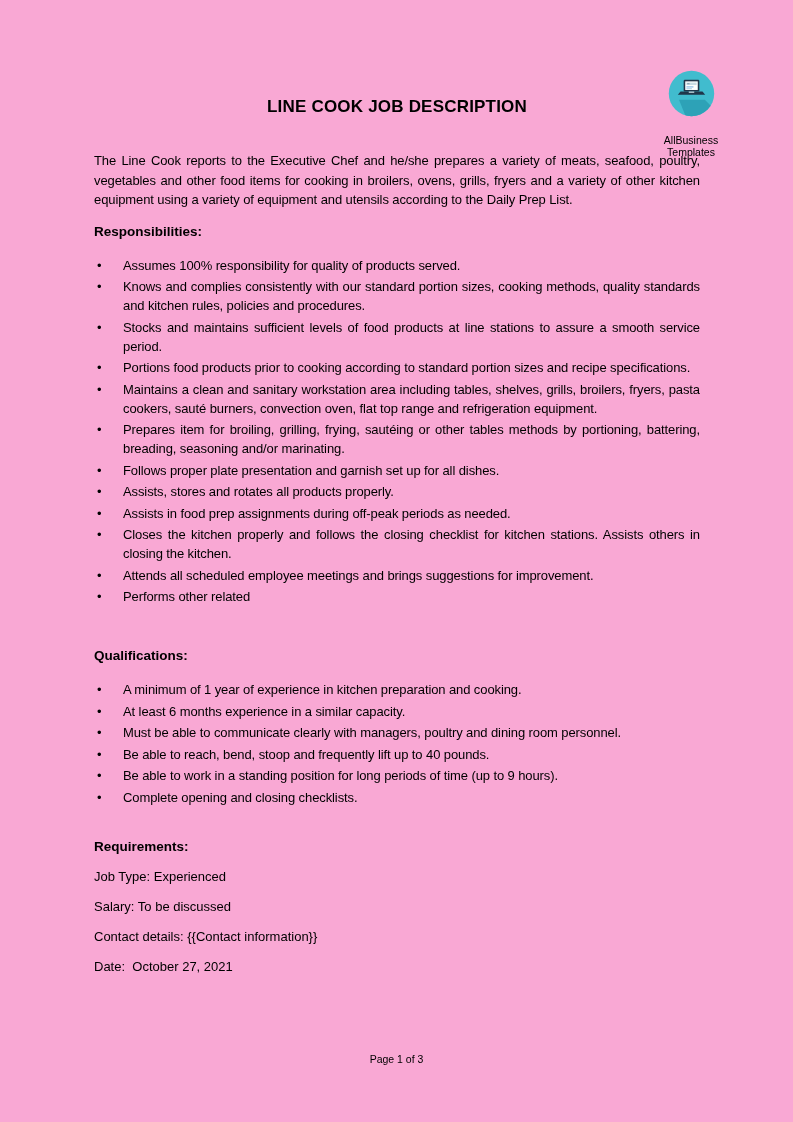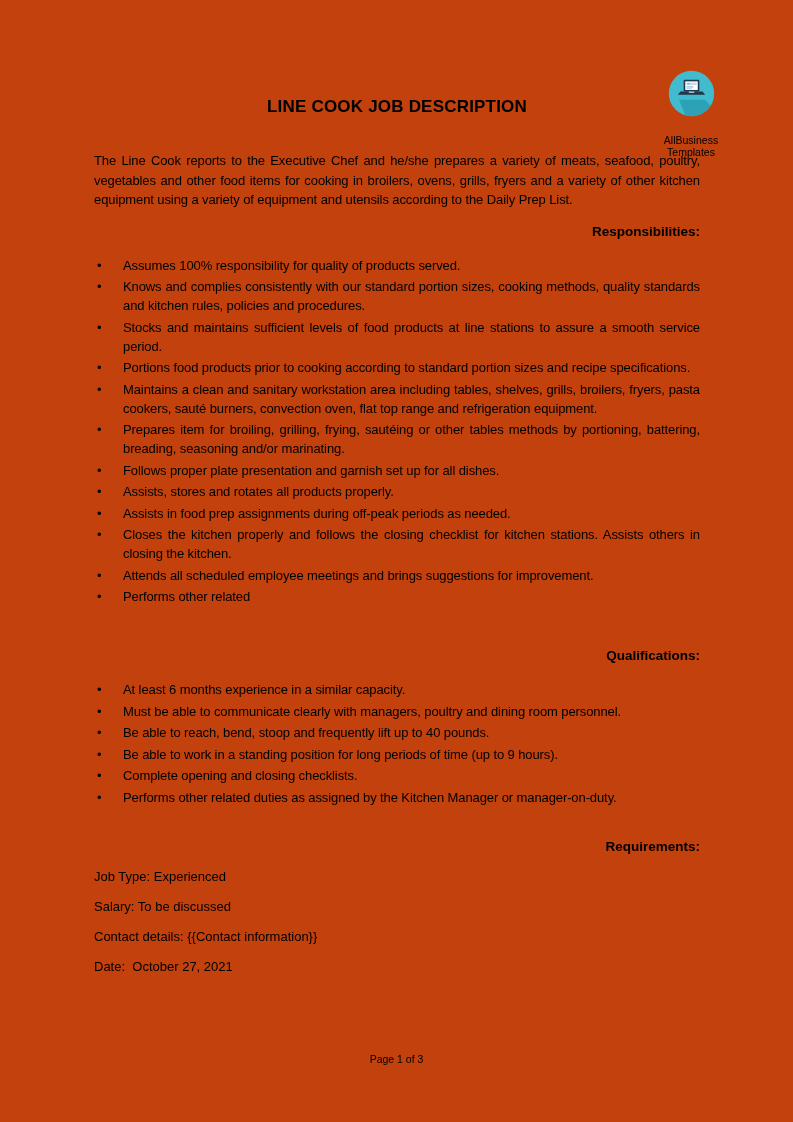--- a/index.html
+++ b/index.html
@@ -7,21 +7,21 @@
     width:793px;height:1122px;
     font-family:"Liberation Sans",sans-serif;
     color:#000;
   }
   .page{
     position:relative;
     width:793px;height:1122px;
     box-sizing:border-box;
     padding:0 93px 0 94px;
     overflow:hidden;
-    background:#c2410c;
+    background:#f9a8d4;
   }
   .doc-title{
     margin:0;
     padding-top:97px;
     font-size:17px;
     line-height:20px;
     font-weight:bold;
     text-align:center;
     letter-spacing:.2px;
   }
@@ -42,21 +42,20 @@
   .body-text{font-size:13px;line-height:19.5px;letter-spacing:-0.1px;}
   .intro{
     margin:34px 0 0 0;
     text-align:justify;
   }
   .heading{
     font-size:13.5px;
     font-weight:bold;
     margin:12px 0 0 0;
     line-height:19px;
-    text-align:right;
   }
   .heading.gap-large{margin-top:40px;}
   .heading.gap-mid{margin-top:30px;}
   ul.bullets{
     list-style:none;
     margin:15px 0 0 0;
     padding:0 0 0 29px;
   }
   ul.bullets li{
     position:relative;
@@ -137,26 +136,26 @@
         <li>Assists in food prep assignments during off-peak periods as needed.</li>
         <li>Closes the kitchen properly and follows the closing checklist for kitchen stations. Assists others in closing the kitchen.</li>
         <li>Attends all scheduled employee meetings and brings suggestions for improvement.</li>
         <li>Performs other related</li>
       </ul>
   </div>
 
   <div>
     <p class="heading gap-large">Qualifications:</p>
     <ul class="bullets">
+        <li>A minimum of 1 year of experience in kitchen preparation and cooking.</li>
         <li>At least 6 months experience in a similar capacity.</li>
         <li>Must be able to communicate clearly with managers, poultry and dining room personnel.</li>
         <li>Be able to reach, bend, stoop and frequently lift up to 40 pounds.</li>
         <li>Be able to work in a standing position for long periods of time (up to 9 hours).</li>
         <li>Complete opening and closing checklists.</li>
-        <li>Performs other related duties as assigned by the Kitchen Manager or manager-on-duty.</li>
       </ul>
   </div>
 
   <div>
     <p class="heading gap-mid">Requirements:</p>
     <div class="req-lines">
         <p>Job Type: Experienced</p>
         <p>Salary: To be discussed</p>
         <p>Contact details: {{Contact information}}</p>
         <p>Date:  October 27, 2021</p>

